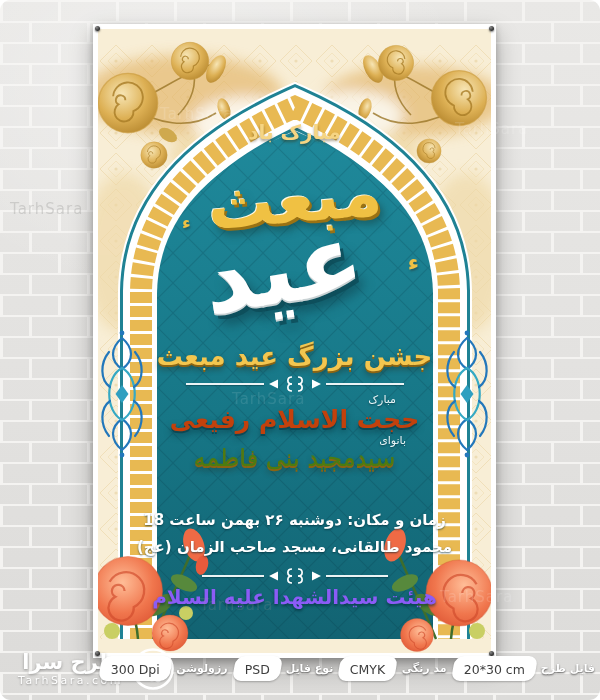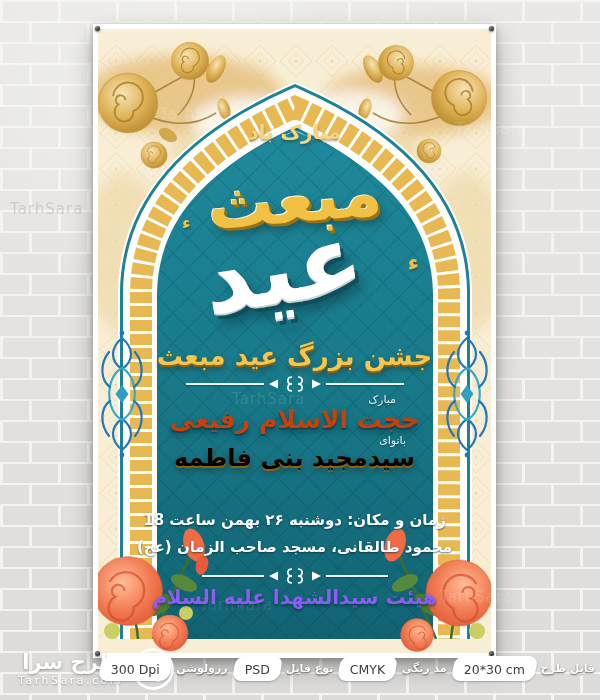--- a/index.html
+++ b/index.html
@@ -9,20 +9,21 @@
   .wall{
     position:relative;width:600px;height:700px;overflow:hidden;
     background-color:#e4e3e1;
     background-image:
       conic-gradient(at 3px 21px, rgba(0,0,0,0) 0 270deg, #f4f3f1 270deg),
       conic-gradient(at 3px 21px, rgba(0,0,0,0) 0 270deg, #f4f3f1 270deg),
       repeating-linear-gradient(#f4f3f1 0 2px, rgba(0,0,0,0) 2px 21px),
       linear-gradient(180deg,#e9e8e6 0%,#e2e1df 60%,#dcdbd9 100%);
     background-size:58px 42px,58px 42px,auto,auto;
     background-position:0 0,29px 21px,0 0,0 0;
+    border-radius:11px;
   }
   .wall::after{ 
     content:"";position:absolute;inset:0;
     background:radial-gradient(420px 300px at 30% 12%, rgba(255,255,255,.35), rgba(255,255,255,0) 70%);
     pointer-events:none;
   }
   .wm{position:absolute;color:#ffffff;opacity:.14;font-size:15px;letter-spacing:1px;z-index:6;pointer-events:none;}
   .wm.dark{color:#9a9a98;opacity:.35;}
 
   
@@ -58,21 +59,21 @@
   .accent.a2{left:84px;top:58px;font-size:17px;}
 
   .headline{top:310px;font-size:26px;line-height:34px;font-weight:bold;color:#f3c64f;
     letter-spacing:-1px;text-shadow:0 2px 0 #8a6413, 0 4px 6px rgba(40,25,0,.45);}
   .small-label{position:absolute;direction:rtl;font-size:11px;line-height:16px;color:#eaf6f8;z-index:3;
     text-shadow:0 1px 2px rgba(0,40,50,.6);}
   .speaker-label{right:95px;top:363px;}
   .vocalist-label{right:85px;top:404px;}
   .speaker{top:374px;font-size:25px;line-height:34px;font-weight:bold;color:#c2410c;
     letter-spacing:-1px;text-shadow:0 2px 0 rgba(12,70,82,.9), 0 4px 7px rgba(5,40,48,.55);}
-  .gold-name{font-weight:bold;color:#000000;letter-spacing:-1px;
+  .gold-name{font-weight:normal;color:#4d7c0f;letter-spacing:-1px;
     text-shadow:0 2px 0 #8a6413, 0 4px 6px rgba(40,25,0,.45);}
   .vocalist1{top:412px;font-size:24px;line-height:34px;}
   .vocalist2{top:441px;font-size:24px;line-height:34px;}
   .info-line{font-size:15px;line-height:26px;font-weight:bold;color:#ffffff;
     text-shadow:0 1px 2px rgba(0,40,50,.65);}
   .time-line{top:478px;}
   .address-line{top:505px;}
   .organizer{top:552px;font-size:20px;line-height:32px;font-weight:bold;color:#8b5cf6;
     text-shadow:0 2px 3px rgba(0,40,50,.6);}
 

